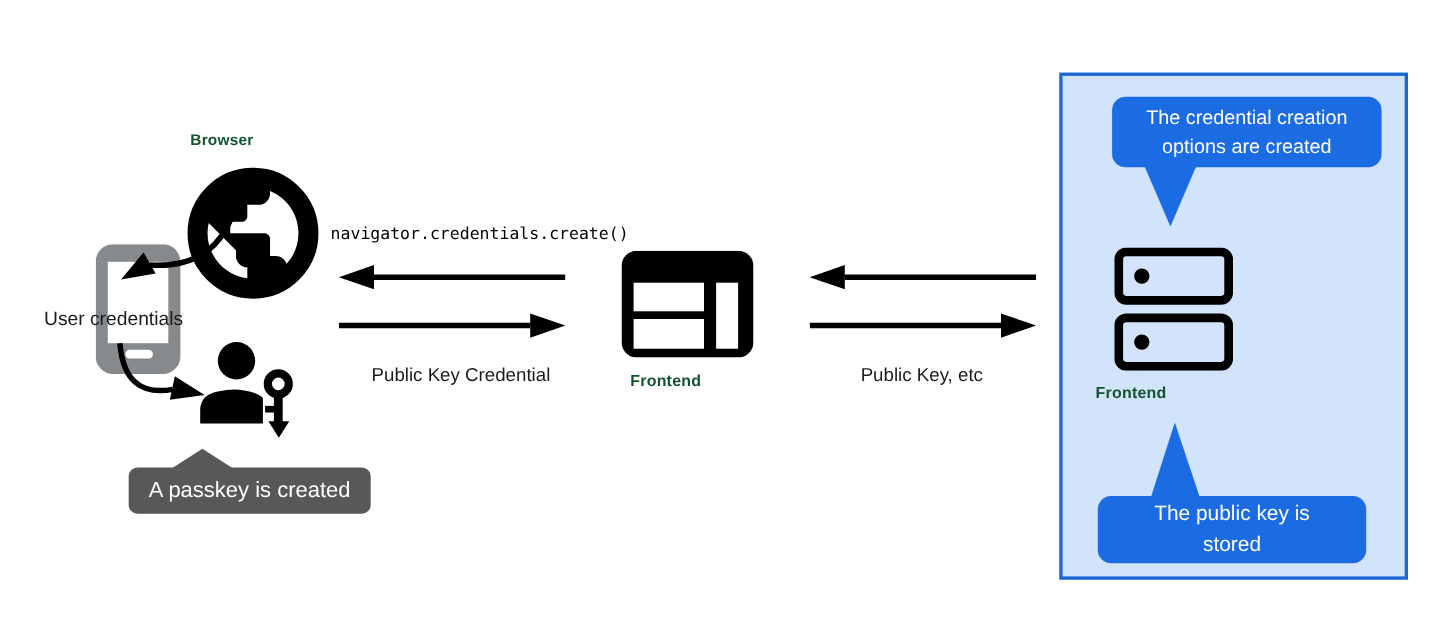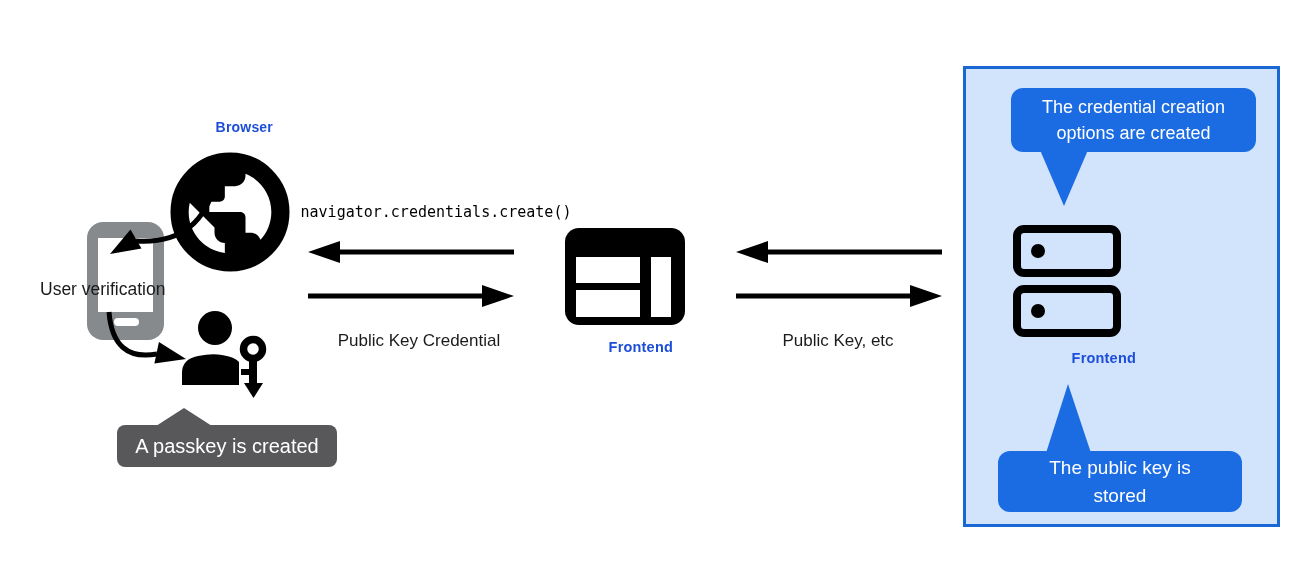--- a/index.html
+++ b/index.html
@@ -1,21 +1,21 @@
 <!DOCTYPE html>
 <html><head>
 <meta charset="utf-8">
 <style>
   html,body{margin:0;padding:0;background:#fff;}
   #canvas{
     position:relative;width:1310px;height:568px;background:#ffffff;
     font-family:"Liberation Sans",sans-serif;overflow:hidden;
   }
   .abs{position:absolute;}
-  .node-label{font-weight:bold;font-size:14px;color:#1d4ed8;text-align:right;letter-spacing:.2px;}
+  .node-label{font-weight:bold;font-size:14px;color:#14532d;text-align:left;letter-spacing:.2px;}
   .arrow-label{font-size:17px;color:#1b1b1b;text-align:center;white-space:nowrap;}
   .code-label{font-family:"DejaVu Sans Mono",monospace;font-size:15px;color:#000;text-align:center;white-space:nowrap;}
   .panel{
     left:963px;top:66px;width:317px;height:461px;
     background:#d2e3fc;border:3px solid #1967d2;box-sizing:border-box;
   }
   .bubble-blue{
     background:#1b6ce3;color:#fff;border-radius:12px;
     display:flex;align-items:center;justify-content:center;text-align:center;
     font-size:18px;line-height:1.45;
@@ -44,21 +44,21 @@
       <path d="M12 2C6.48 2 2 6.48 2 12s4.48 10 10 10 10-4.48 10-10S17.52 2 12 2zm-1 17.93c-3.95-.49-7-3.85-7-7.93 0-.62.08-1.21.21-1.79L9 15v1c0 1.1.9 2 2 2v1.93zm6.9-2.54c-.26-.81-1-1.39-1.9-1.39h-1v-3c0-.55-.45-1-1-1H8v-2h2c.55 0 1-.45 1-1V7h2c1.1 0 2-.9 2-2v-.41c2.93 1.19 5 4.06 5 7.41 0 2.08-.8 3.97-2.1 5.39z"></path>
     </g>
   </svg>
 
   <svg class="abs" style="left:87px;top:222px;" width="78" height="118" viewBox="0 0 78 118">
     <rect x="0" y="0" width="77" height="118" rx="16" fill="#868a8d"></rect>
     <rect x="11" y="16" width="55" height="74" fill="#ffffff"></rect>
     <rect x="27" y="96" width="25" height="8" rx="4" fill="#ffffff"></rect>
   </svg>
 
-  <div class="abs arrow-label" style="left:40px;top:279px;font-size:17.5px;z-index:4;">User verification</div>
+  <div class="abs arrow-label" style="left:40px;top:279px;font-size:17.5px;z-index:4;">User credentials</div>
 
   <svg class="abs" style="left:178px;top:303px;" width="106" height="100" viewBox="0 0 106 100">
     <circle cx="37" cy="25" r="17" fill="#000"></circle>
     <path d="M4 82 L4 70 Q4 56 20 53 Q34 50 44 52 Q57 54 61 59 L61 82 Z" fill="#000"></path>
     <circle cx="75" cy="46" r="9.5" fill="none" stroke="#000" stroke-width="7.5"></circle>
     <rect x="71" y="57" width="8" height="26" fill="#000"></rect>
     <rect x="63" y="66" width="9" height="6" fill="#000"></rect>
     <polygon points="66,80 85,80 75.5,95" fill="#000"></polygon>
   </svg>
 

